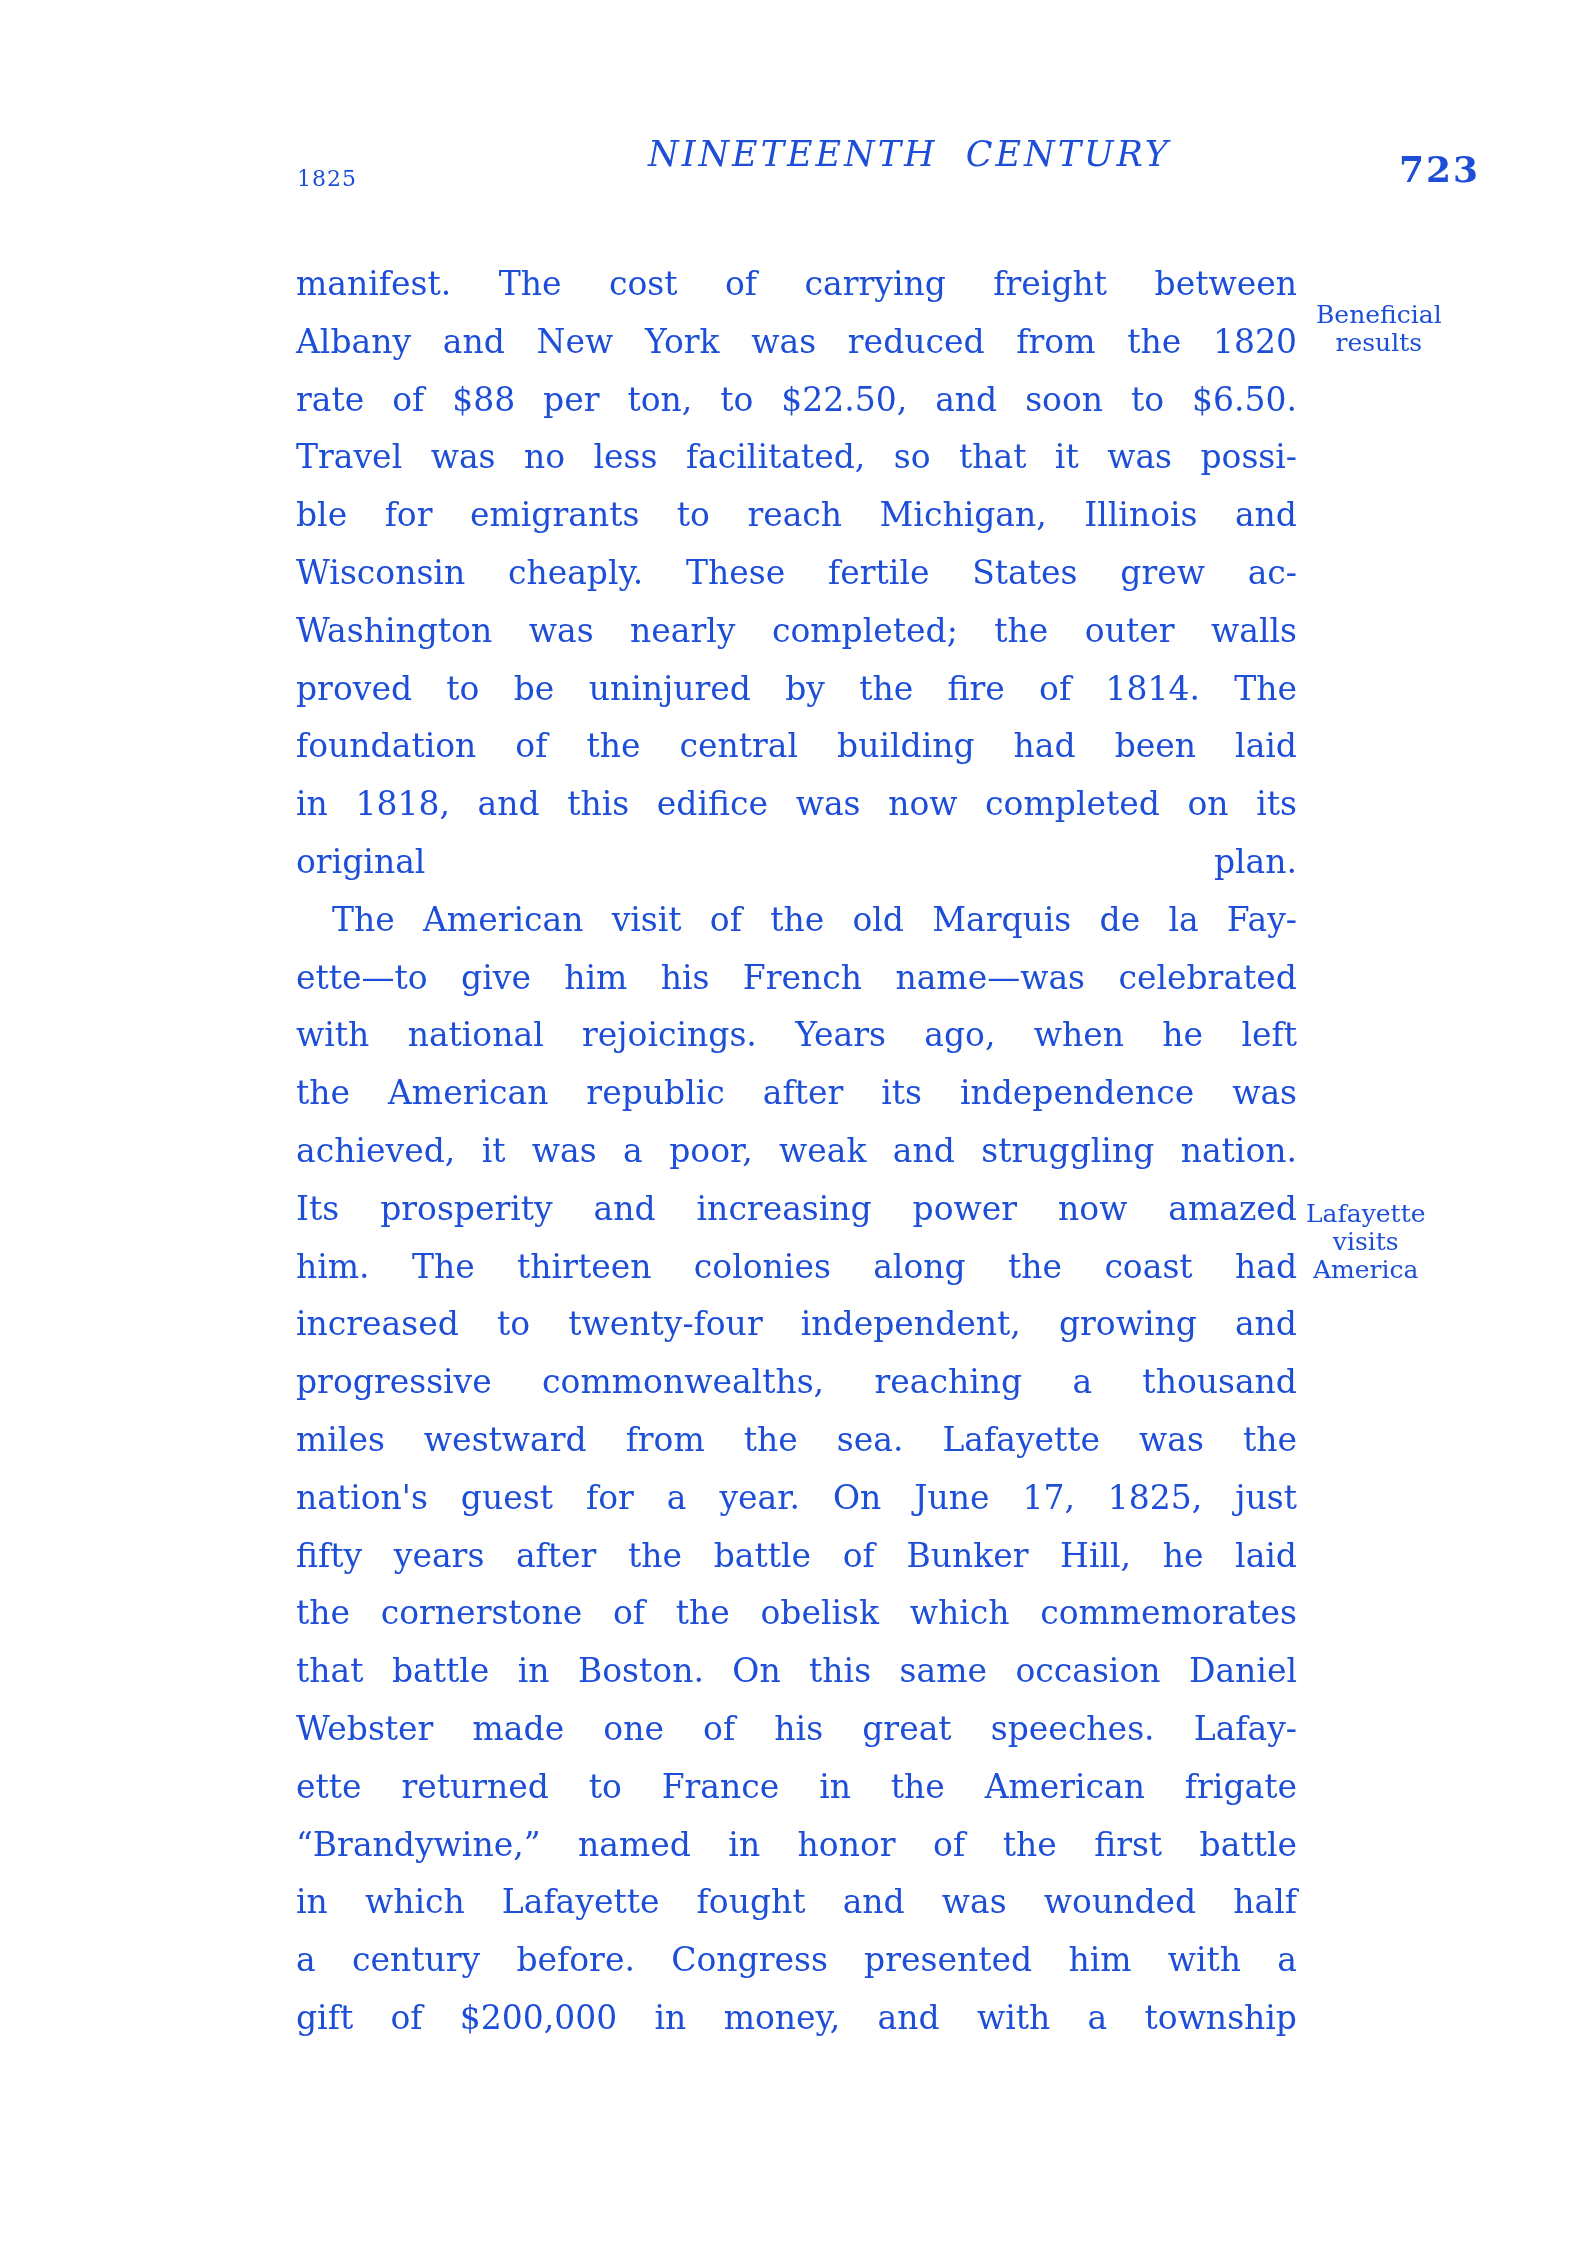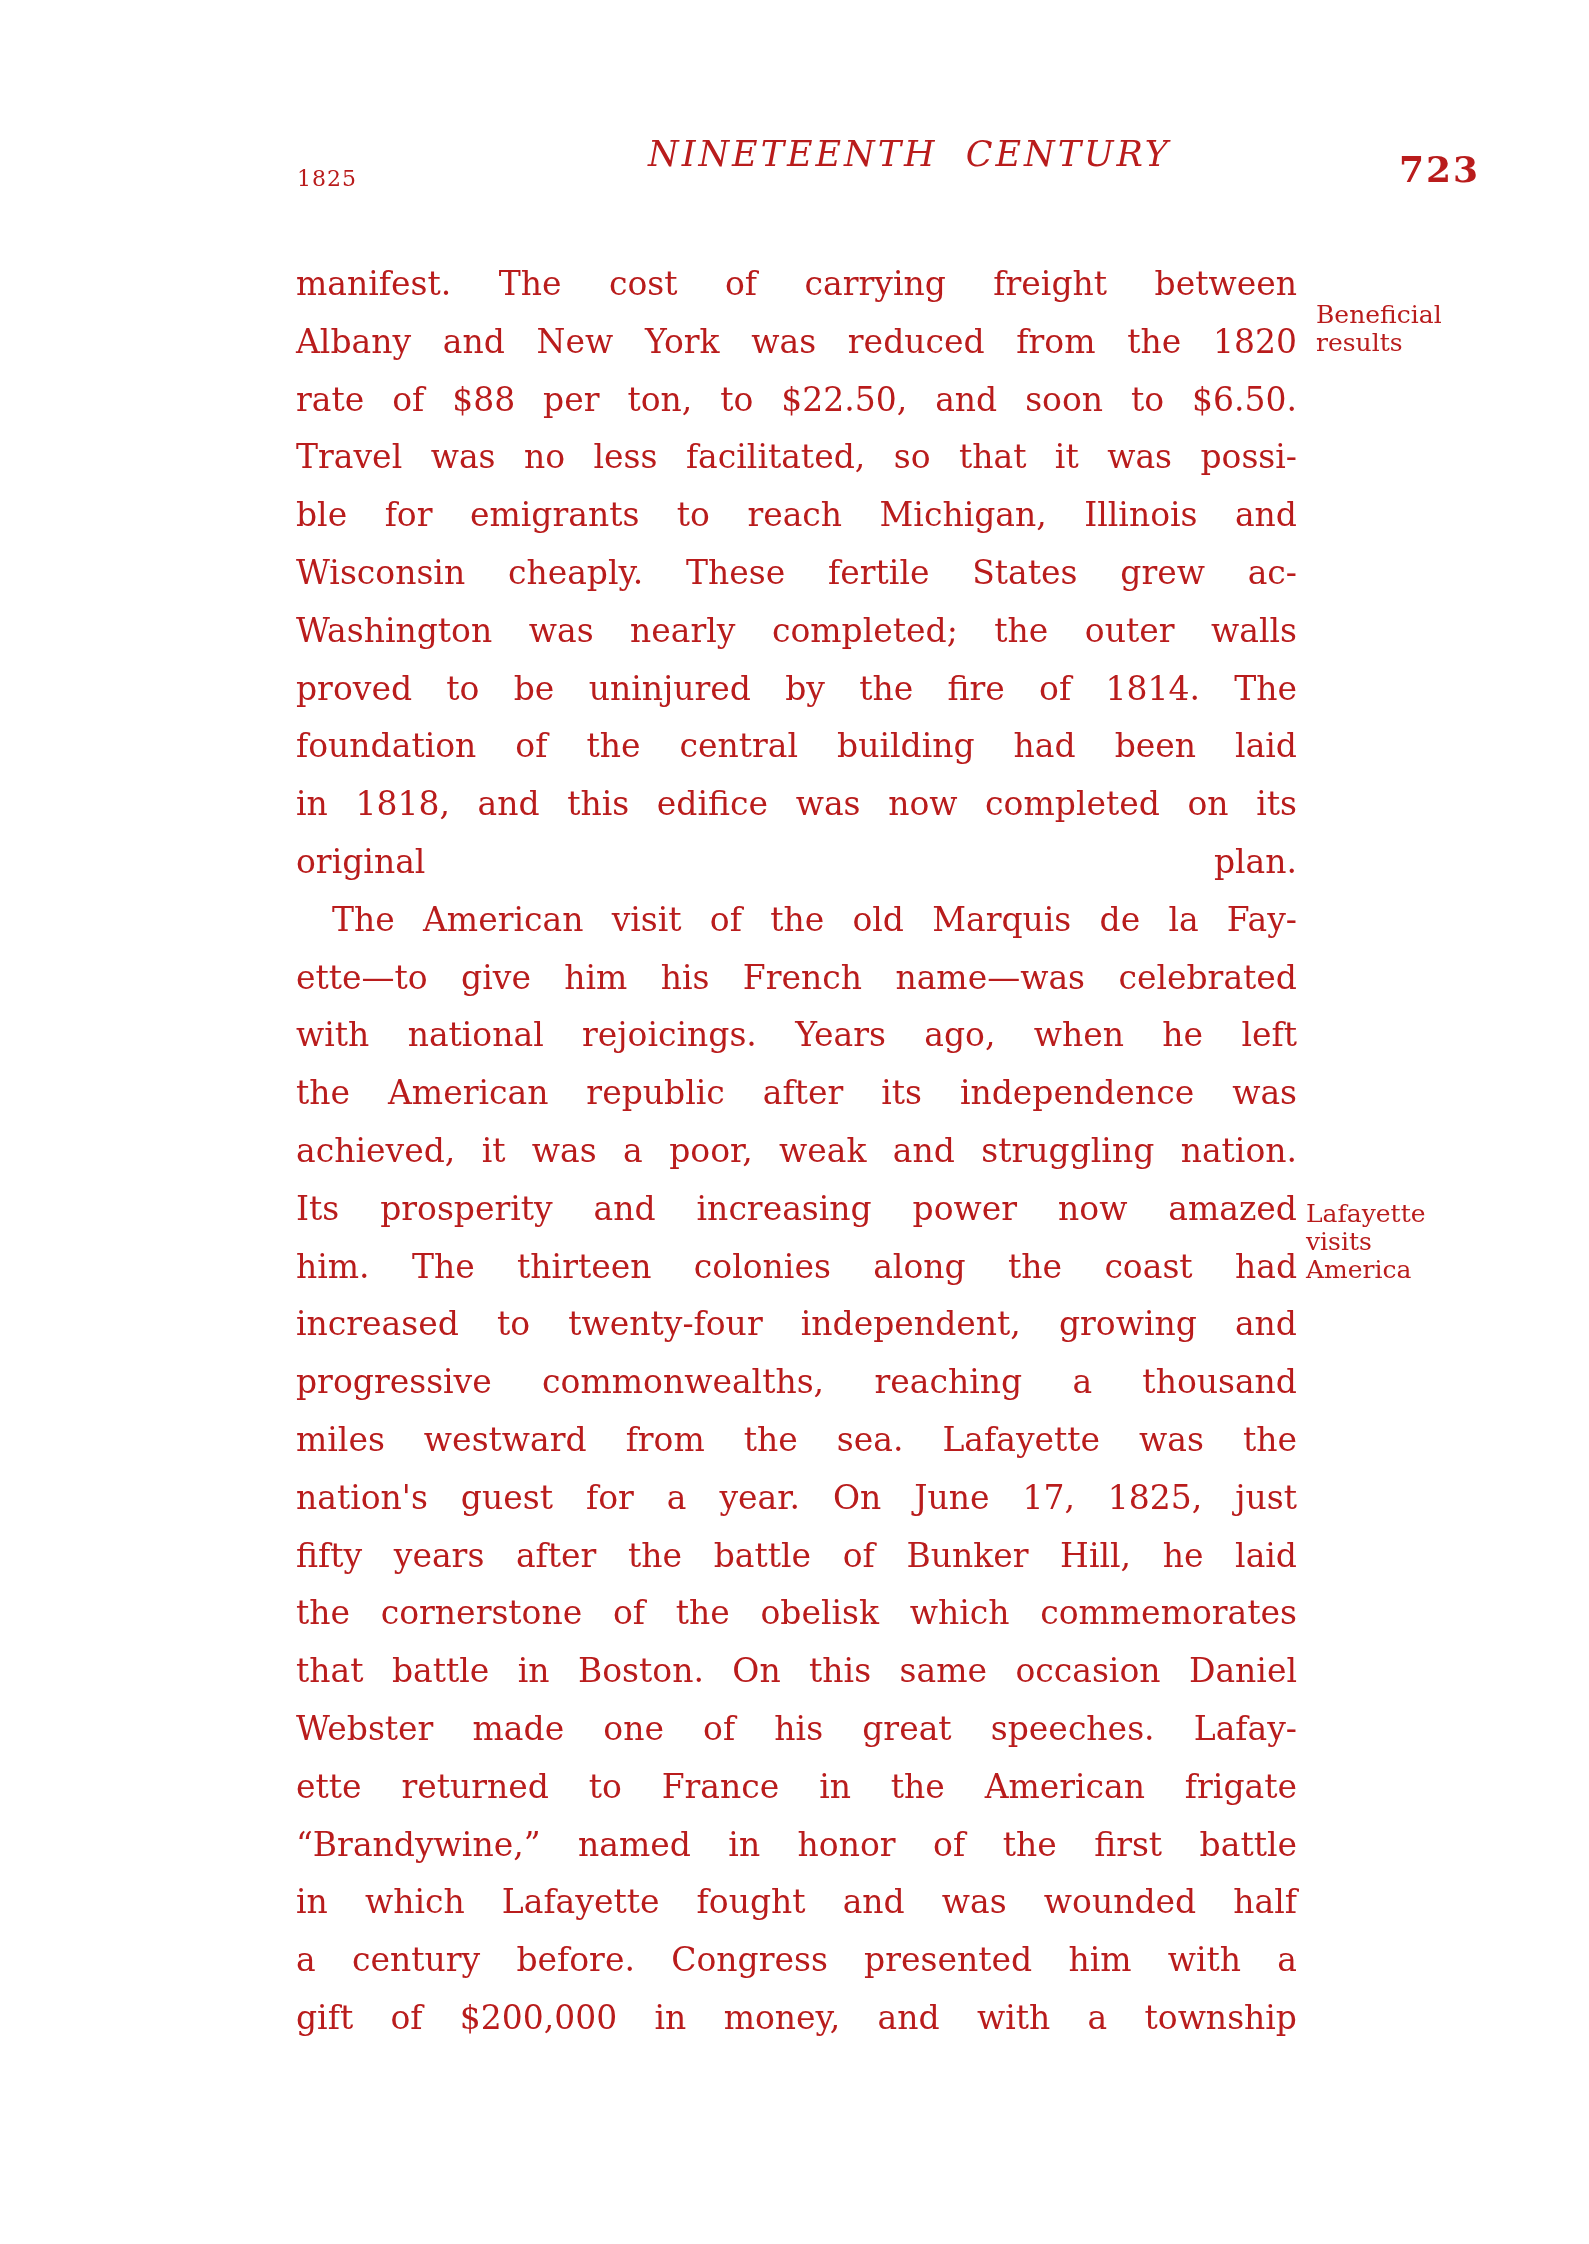--- a/index.html
+++ b/index.html
@@ -5,21 +5,21 @@
   html, body {
     margin: 0;
     padding: 0;
     background: #e8e8e4;
   }
   .page {
     position: relative;
     width: 1589px;
     height: 2244px;
     background: #ffffff;
-    color: #b91c1c;
+    color: #1d4ed8;
     font-family: "DejaVu Serif", "Liberation Serif", serif;
     overflow: hidden;
   }
   
   .running-head span { position: absolute; white-space: nowrap; }
   .year {
     left: 297px;
     top: 166px;
     font-size: 22px;
     letter-spacing: 1px;
@@ -54,20 +54,21 @@
     text-align-last: justify;
     white-space: normal;
   }
   .line.indent { text-indent: 36px; }
   
   .margin-note {
     position: absolute;
     font-size: 25px;
     line-height: 28px;
     white-space: nowrap;
+    text-align: center;
   }
   .note-1 { left: 1316px; top: 301px; }
   .note-2 { left: 1306px; top: 1200px; }
 </style>
 </head>
 <body>
 
 <div class="page">
 
   <header class="running-head">

